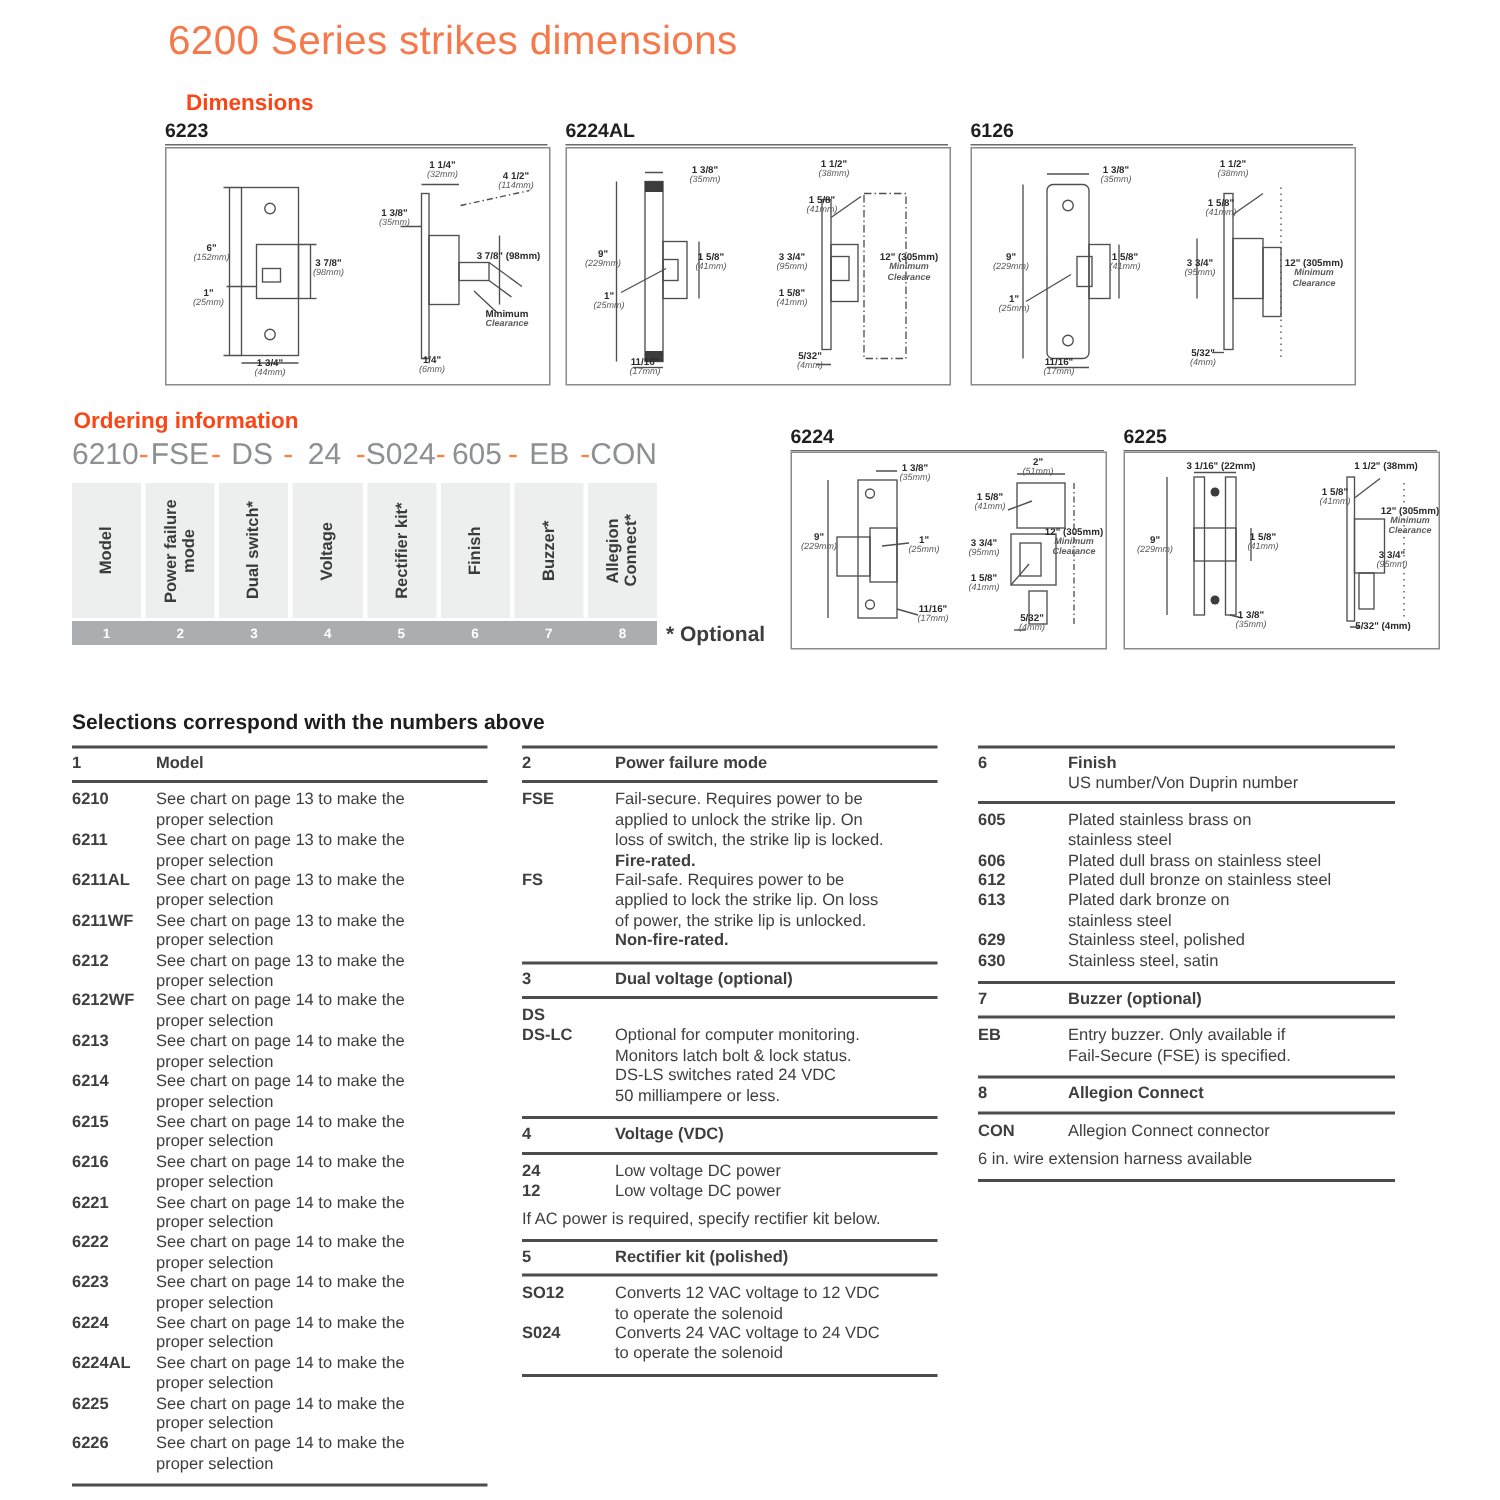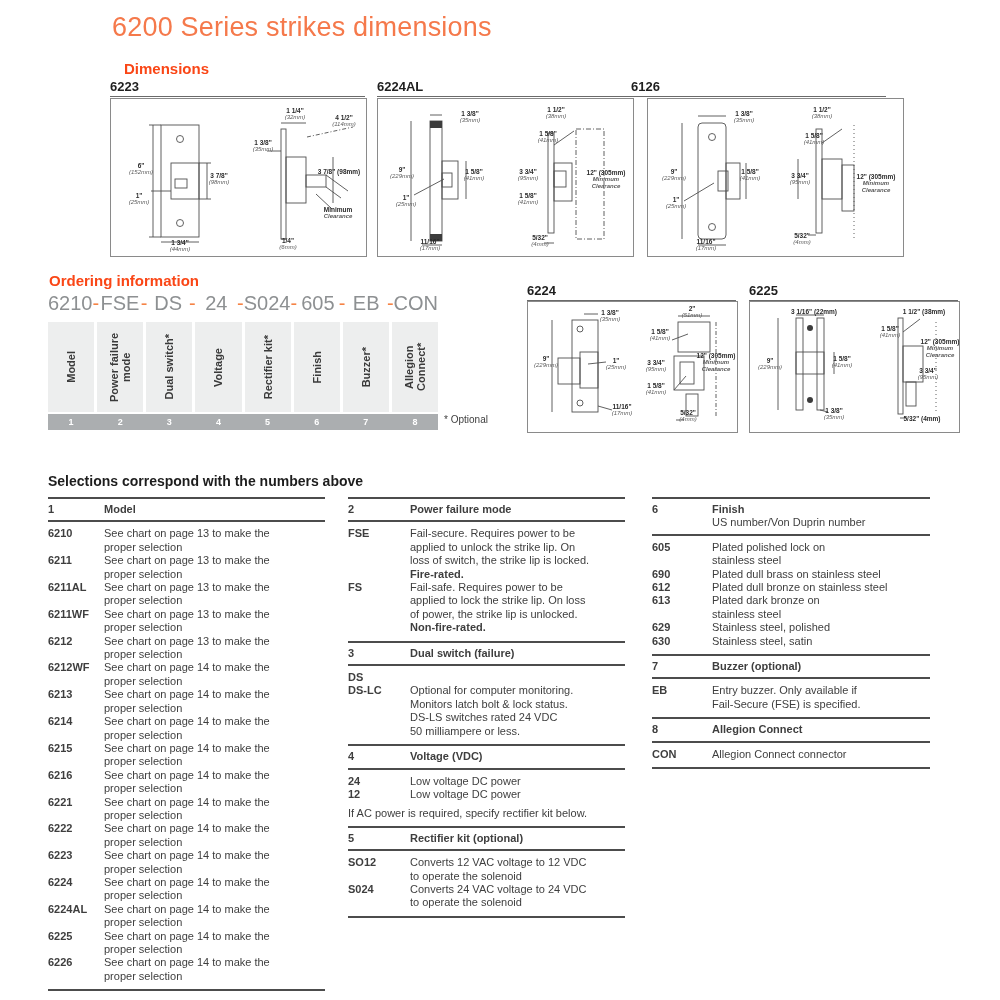--- a/index.html
+++ b/index.html
@@ -26,21 +26,21 @@
   
   .code-row{display:flex;align-items:center;font-size:20px;color:var(--code-gray);width:390px;}
   .code-part{flex:1;text-align:center;}
   .code-dash{color:var(--dash-orange);flex:0 0 auto;}
   .fields{display:flex;gap:3px;height:90px;width:390px;}
   .field{flex:1;background:var(--column-bg);display:flex;align-items:center;justify-content:center;}
   .field-label{writing-mode:vertical-rl;transform:rotate(180deg);font-weight:bold;font-size:11px;
                line-height:12px;color:#3a3a3a;max-height:82px;text-align:center;}
   .numbar{display:flex;gap:3px;background:var(--bar-bg);height:16px;align-items:center;width:390px;}
   .numbar span{flex:1;text-align:center;color:#fff;font-weight:bold;font-size:9px;}
-  .opt-note{font-size:10px;font-weight:normal;color:#3E3E3E;}
+  .opt-note{font-size:14px;font-weight:bold;color:#3E3E3E;}
   .sel-h{font-size:14px;font-weight:bold;color:#1d1d1d;}
   
   .tcol{font-size:11px;line-height:13.4px;color:#3E3E3E;border-bottom:2px solid #4c4c4c;}
   .sec-header{display:flex;border-top:2px solid #4c4c4c;border-bottom:2px solid #4c4c4c;
               padding:4px 0;font-weight:bold;}
   .sh-num{width:var(--cw);flex:none;}
   .sh-sub{font-weight:bold;}
   .sec-rows{padding:5px 0 6px;}
   .trow{display:flex;}
   .trow .code{width:var(--cw);font-weight:bold;flex:none;}
@@ -188,21 +188,21 @@
         <div class="dl2">Minimum</div>
         <div class="dl2">Clearance</div>
       </div>
       <div class="dim" style="left: 162px; top: 142px;">
         <div class="dl1">5/32"</div>
         <div class="dl2">(4mm)</div>
       </div>
     </div>
 </div>
 
-<div class="abs box-label" style="left:631px;top:79px;width:255px;">6126</div>
+<div class="abs box-label" style="left:647px;top:79px;width:255px;">6126</div>
 <div class="abs dbox" id="d6126" style="left:647px;top:98px;width:255px;height:157px;">
   <div class="box-canvas">
     <svg class="draw" width="253" height="155" viewBox="0 0 253 155">
       <rect x="50" y="24" width="28" height="116" rx="4"></rect>
         <circle cx="64" cy="38" r="3.5"></circle>
         <circle cx="64" cy="128" r="3.5"></circle>
       <rect x="78" y="64" width="14" height="36"></rect>
         <rect x="70" y="72" width="10" height="20"></rect>
       <line x1="34" y1="24" x2="34" y2="140"></line>
         <line x1="50" y1="17" x2="78" y2="17"></line>
@@ -594,21 +594,21 @@
           <div>Fail-safe. Requires power to be</div>
           <div>applied to lock the strike lip. On loss</div>
           <div>of power, the strike lip is unlocked.</div>
           <div class="bline">Non-fire-rated.</div>
         </div>
       </div>
     </div>
     <div class="sec-header">
       <div class="sh-num">3</div>
       <div class="sh-title">
-        <div class="sh-sub">Dual switch (failure)</div>
+        <div class="sh-sub">Dual voltage (optional)</div>
       </div>
     </div>
     <div class="sec-rows">
       <div class="trow">
         <div class="code">DS</div>
       </div>
       <div class="trow">
         <div class="code">DS-LC</div>
         <div class="desc">
           <div>Optional for computer monitoring.</div>
@@ -635,21 +635,21 @@
         <div class="code">12</div>
         <div class="desc">
           <div>Low voltage DC power</div>
         </div>
       </div>
     </div>
     <div class="footnote">If AC power is required, specify rectifier kit below.</div>
     <div class="sec-header">
       <div class="sh-num">5</div>
       <div class="sh-title">
-        <div class="sh-sub">Rectifier kit (optional)</div>
+        <div class="sh-sub">Rectifier kit (polished)</div>
       </div>
     </div>
     <div class="sec-rows">
       <div class="trow">
         <div class="code">SO12</div>
         <div class="desc">
           <div>Converts 12 VAC voltage to 12 VDC</div>
           <div>to operate the solenoid</div>
         </div>
       </div>
@@ -667,26 +667,26 @@
       <div class="sh-num">6</div>
       <div class="sh-title">
         <div class="sh-sub">Finish</div>
         <div style="font-weight: normal;">US number/Von Duprin number</div>
       </div>
     </div>
     <div class="sec-rows">
       <div class="trow">
         <div class="code">605</div>
         <div class="desc">
-          <div>Plated polished lock on</div>
+          <div>Plated stainless brass on</div>
           <div>stainless steel</div>
         </div>
       </div>
       <div class="trow">
-        <div class="code">690</div>
+        <div class="code">606</div>
         <div class="desc">
           <div>Plated dull brass on stainless steel</div>
         </div>
       </div>
       <div class="trow">
         <div class="code">612</div>
         <div class="desc">
           <div>Plated dull bronze on stainless steel</div>
         </div>
       </div>
@@ -732,13 +732,14 @@
       </div>
     </div>
     <div class="sec-rows">
       <div class="trow">
         <div class="code">CON</div>
         <div class="desc">
           <div>Allegion Connect connector</div>
         </div>
       </div>
     </div>
+    <div class="footnote">6 in. wire extension harness available</div>
   </div>
 
 </body></html>

